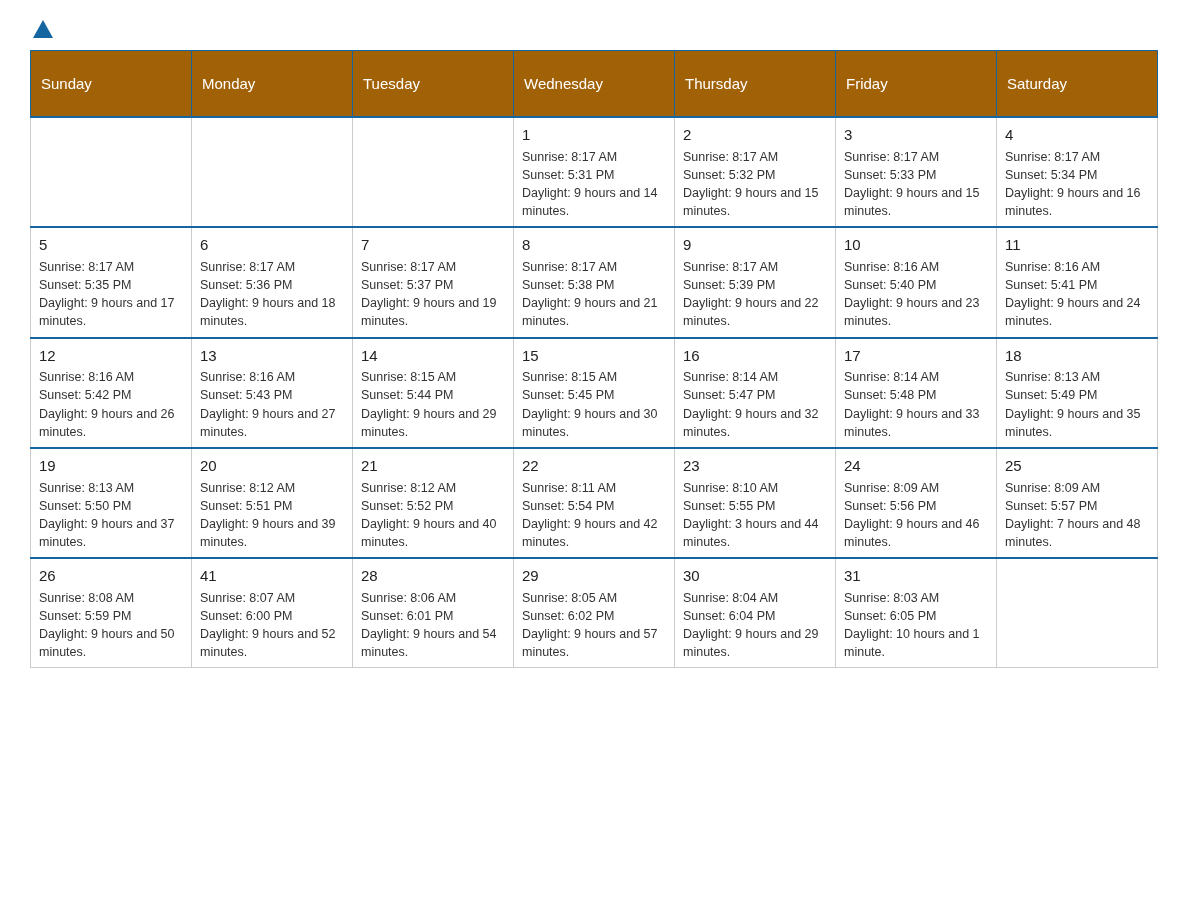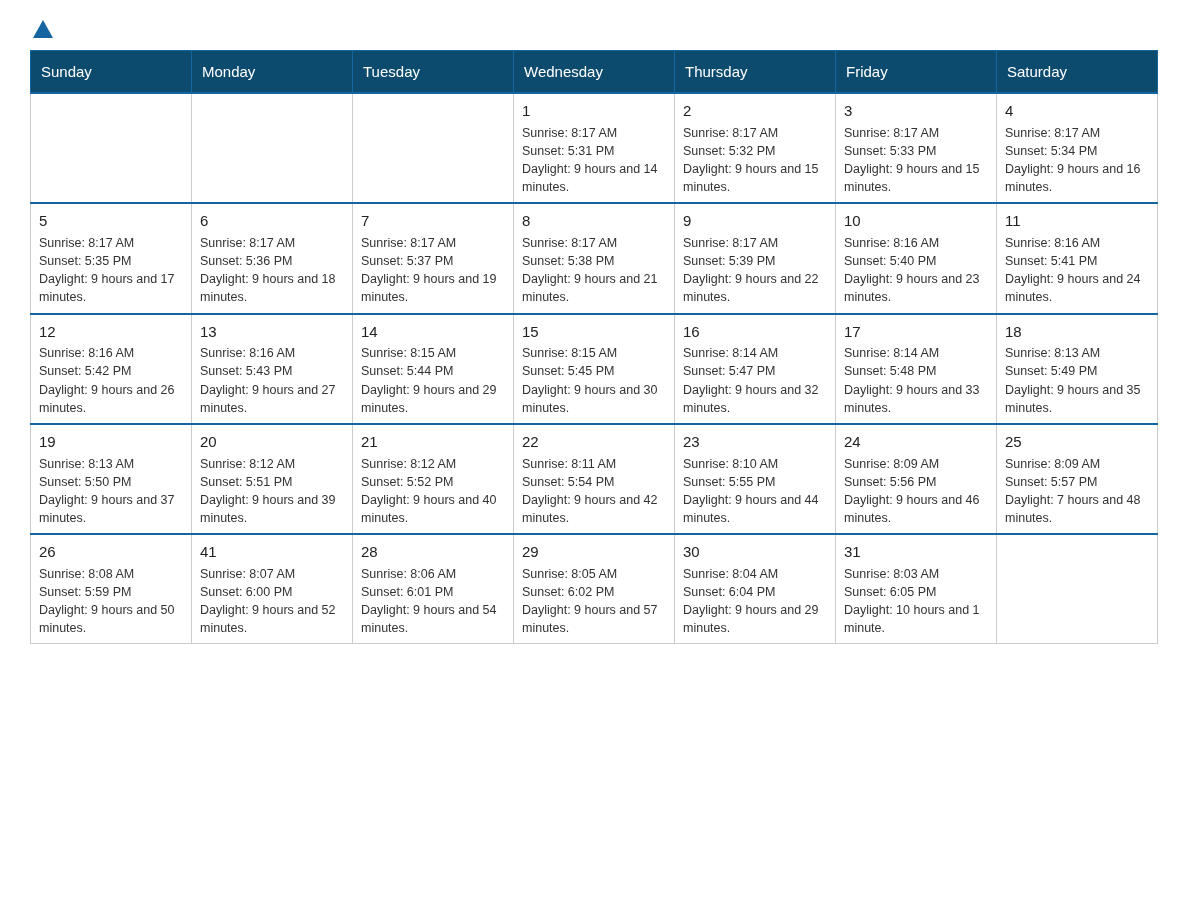--- a/index.html
+++ b/index.html
@@ -59,25 +59,25 @@
       font-size: 22px;
       color: #444;
       margin-top: 2px;
     }
     .calendar {
       width: 100%;
       border-collapse: collapse;
       margin-top: 8px;
     }
     .calendar th {
-      background-color: #0c4a6e;
+      background-color: #a16207;
       color: #fff;
       font-size: 15px;
       font-weight: normal;
-      padding: 12px 10px;
+      padding: 24px 10px;
       text-align: left;
       border: 1px solid #1565a0;
     }
     .calendar td {
       border: 1px solid #ccc;
       vertical-align: top;
       padding: 6px 8px;
       width: calc(100% / 7);
       min-height: 100px;
       font-size: 12.5px;
@@ -153,21 +153,21 @@
         <td><span class="day-num">15</span><span>Sunrise: 8:15 AM</span><br><span>Sunset: 5:45 PM</span><br><span>Daylight: 9 hours and 30 minutes.</span></td>
         <td><span class="day-num">16</span><span>Sunrise: 8:14 AM</span><br><span>Sunset: 5:47 PM</span><br><span>Daylight: 9 hours and 32 minutes.</span></td>
         <td><span class="day-num">17</span><span>Sunrise: 8:14 AM</span><br><span>Sunset: 5:48 PM</span><br><span>Daylight: 9 hours and 33 minutes.</span></td>
         <td><span class="day-num">18</span><span>Sunrise: 8:13 AM</span><br><span>Sunset: 5:49 PM</span><br><span>Daylight: 9 hours and 35 minutes.</span></td>
       </tr>
       <tr class="week-row">
         <td><span class="day-num">19</span><span>Sunrise: 8:13 AM</span><br><span>Sunset: 5:50 PM</span><br><span>Daylight: 9 hours and 37 minutes.</span></td>
         <td><span class="day-num">20</span><span>Sunrise: 8:12 AM</span><br><span>Sunset: 5:51 PM</span><br><span>Daylight: 9 hours and 39 minutes.</span></td>
         <td><span class="day-num">21</span><span>Sunrise: 8:12 AM</span><br><span>Sunset: 5:52 PM</span><br><span>Daylight: 9 hours and 40 minutes.</span></td>
         <td><span class="day-num">22</span><span>Sunrise: 8:11 AM</span><br><span>Sunset: 5:54 PM</span><br><span>Daylight: 9 hours and 42 minutes.</span></td>
-        <td><span class="day-num">23</span><span>Sunrise: 8:10 AM</span><br><span>Sunset: 5:55 PM</span><br><span>Daylight: 9 hours and 44 minutes.</span></td>
+        <td><span class="day-num">23</span><span>Sunrise: 8:10 AM</span><br><span>Sunset: 5:55 PM</span><br><span>Daylight: 3 hours and 44 minutes.</span></td>
         <td><span class="day-num">24</span><span>Sunrise: 8:09 AM</span><br><span>Sunset: 5:56 PM</span><br><span>Daylight: 9 hours and 46 minutes.</span></td>
         <td><span class="day-num">25</span><span>Sunrise: 8:09 AM</span><br><span>Sunset: 5:57 PM</span><br><span>Daylight: 7 hours and 48 minutes.</span></td>
       </tr>
       <tr class="week-row">
         <td><span class="day-num">26</span><span>Sunrise: 8:08 AM</span><br><span>Sunset: 5:59 PM</span><br><span>Daylight: 9 hours and 50 minutes.</span></td>
         <td><span class="day-num">41</span><span>Sunrise: 8:07 AM</span><br><span>Sunset: 6:00 PM</span><br><span>Daylight: 9 hours and 52 minutes.</span></td>
         <td><span class="day-num">28</span><span>Sunrise: 8:06 AM</span><br><span>Sunset: 6:01 PM</span><br><span>Daylight: 9 hours and 54 minutes.</span></td>
         <td><span class="day-num">29</span><span>Sunrise: 8:05 AM</span><br><span>Sunset: 6:02 PM</span><br><span>Daylight: 9 hours and 57 minutes.</span></td>
         <td><span class="day-num">30</span><span>Sunrise: 8:04 AM</span><br><span>Sunset: 6:04 PM</span><br><span>Daylight: 9 hours and 29 minutes.</span></td>
         <td><span class="day-num">31</span><span>Sunrise: 8:03 AM</span><br><span>Sunset: 6:05 PM</span><br><span>Daylight: 10 hours and 1 minute.</span></td>

